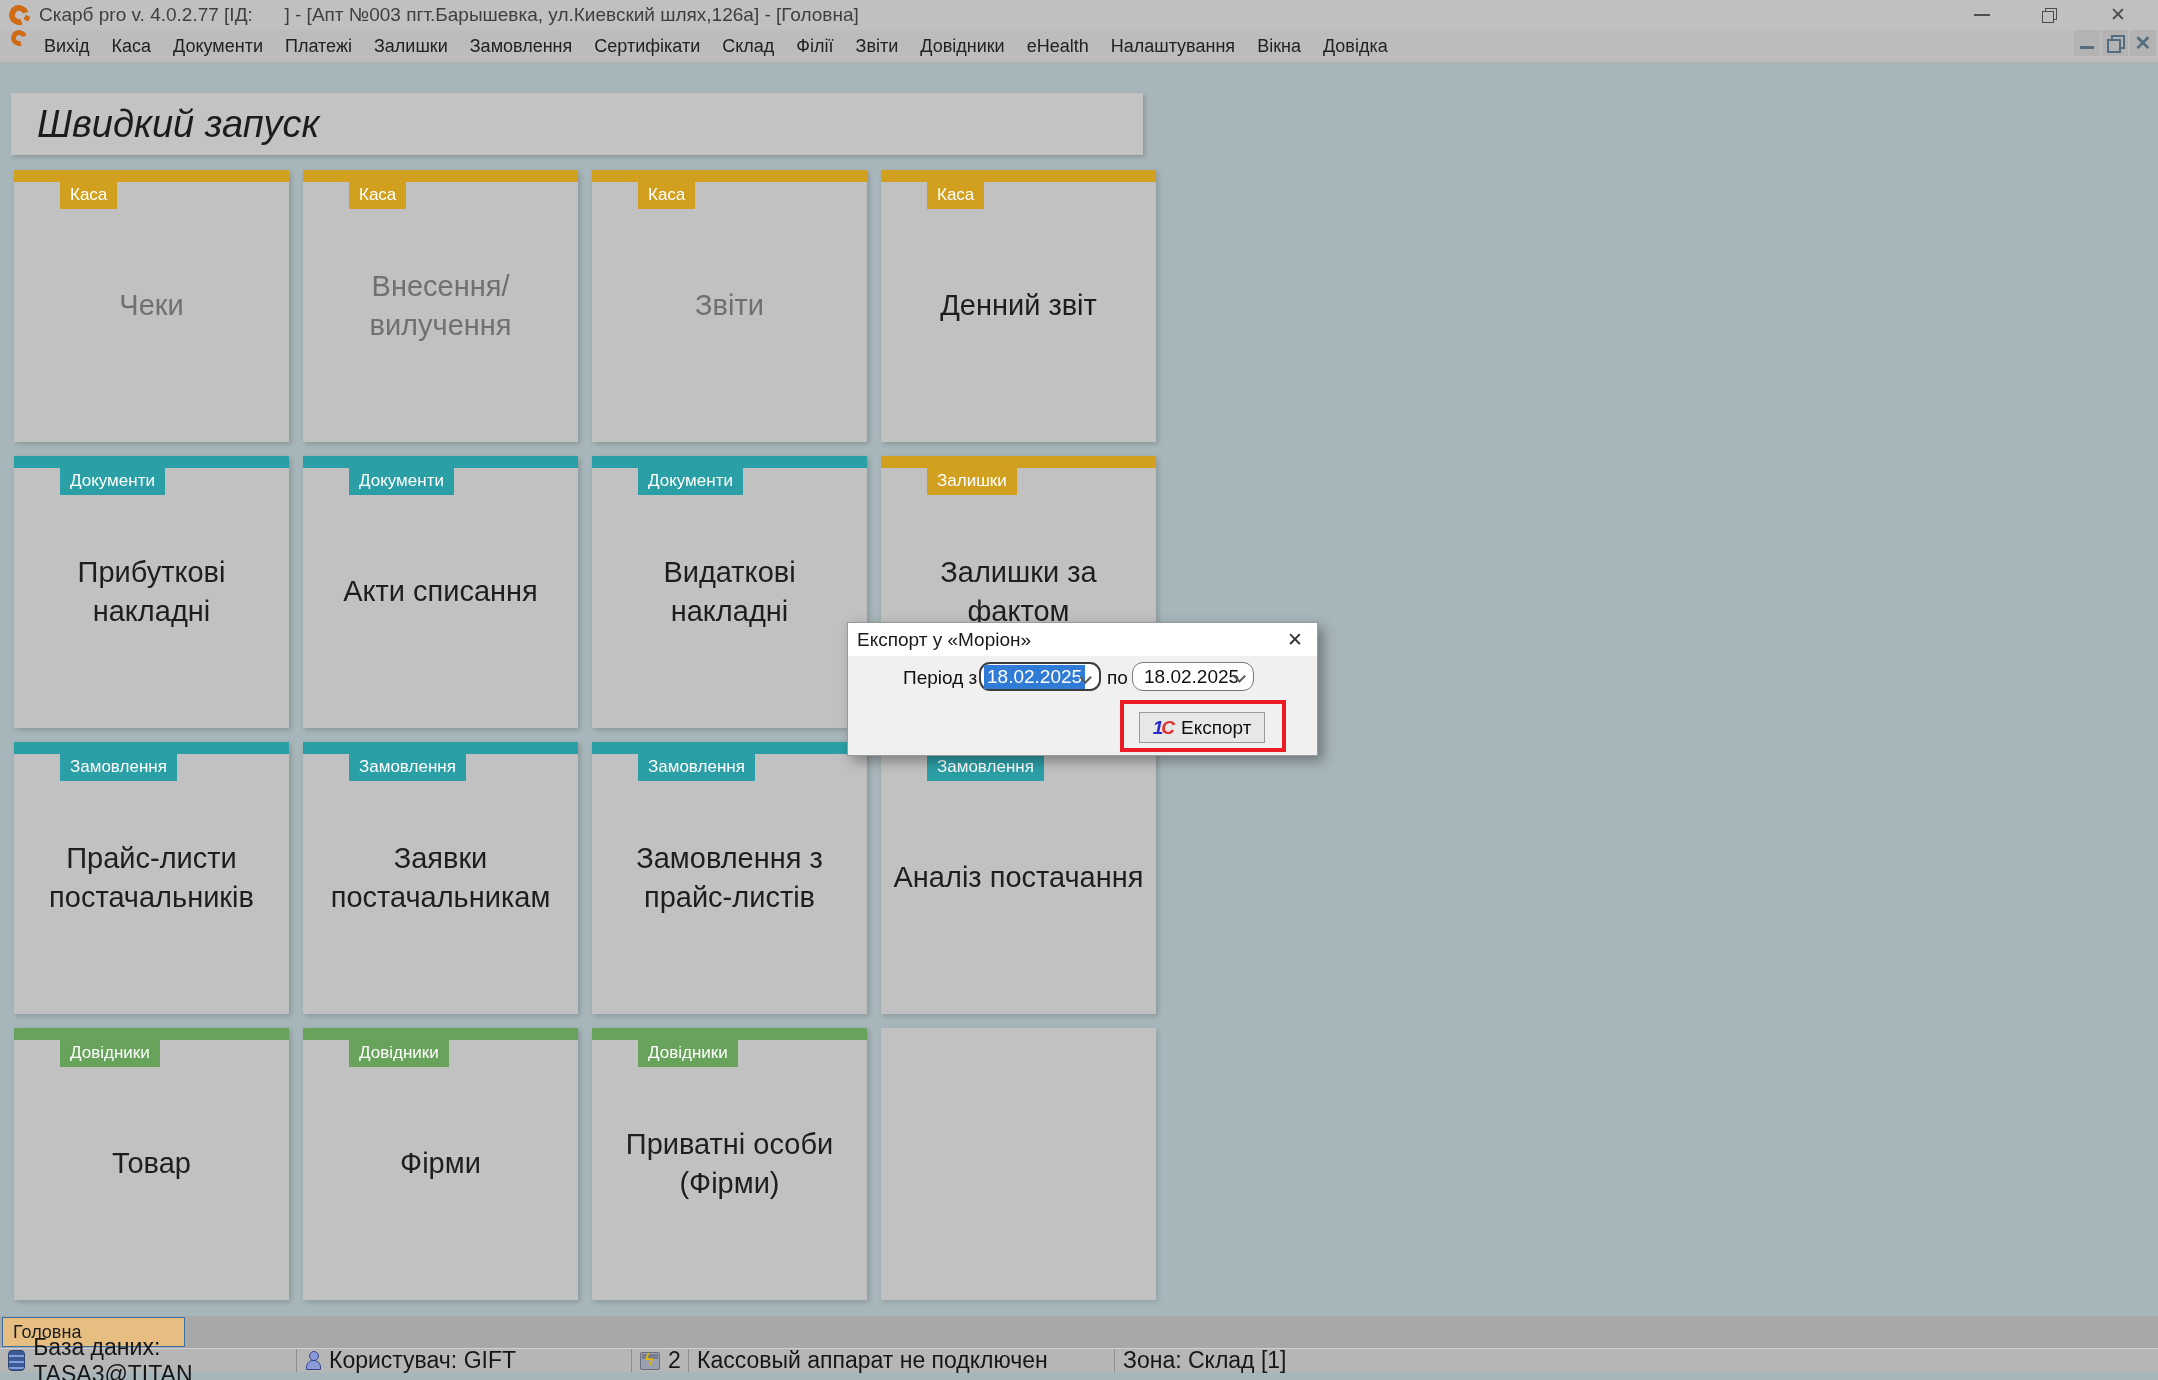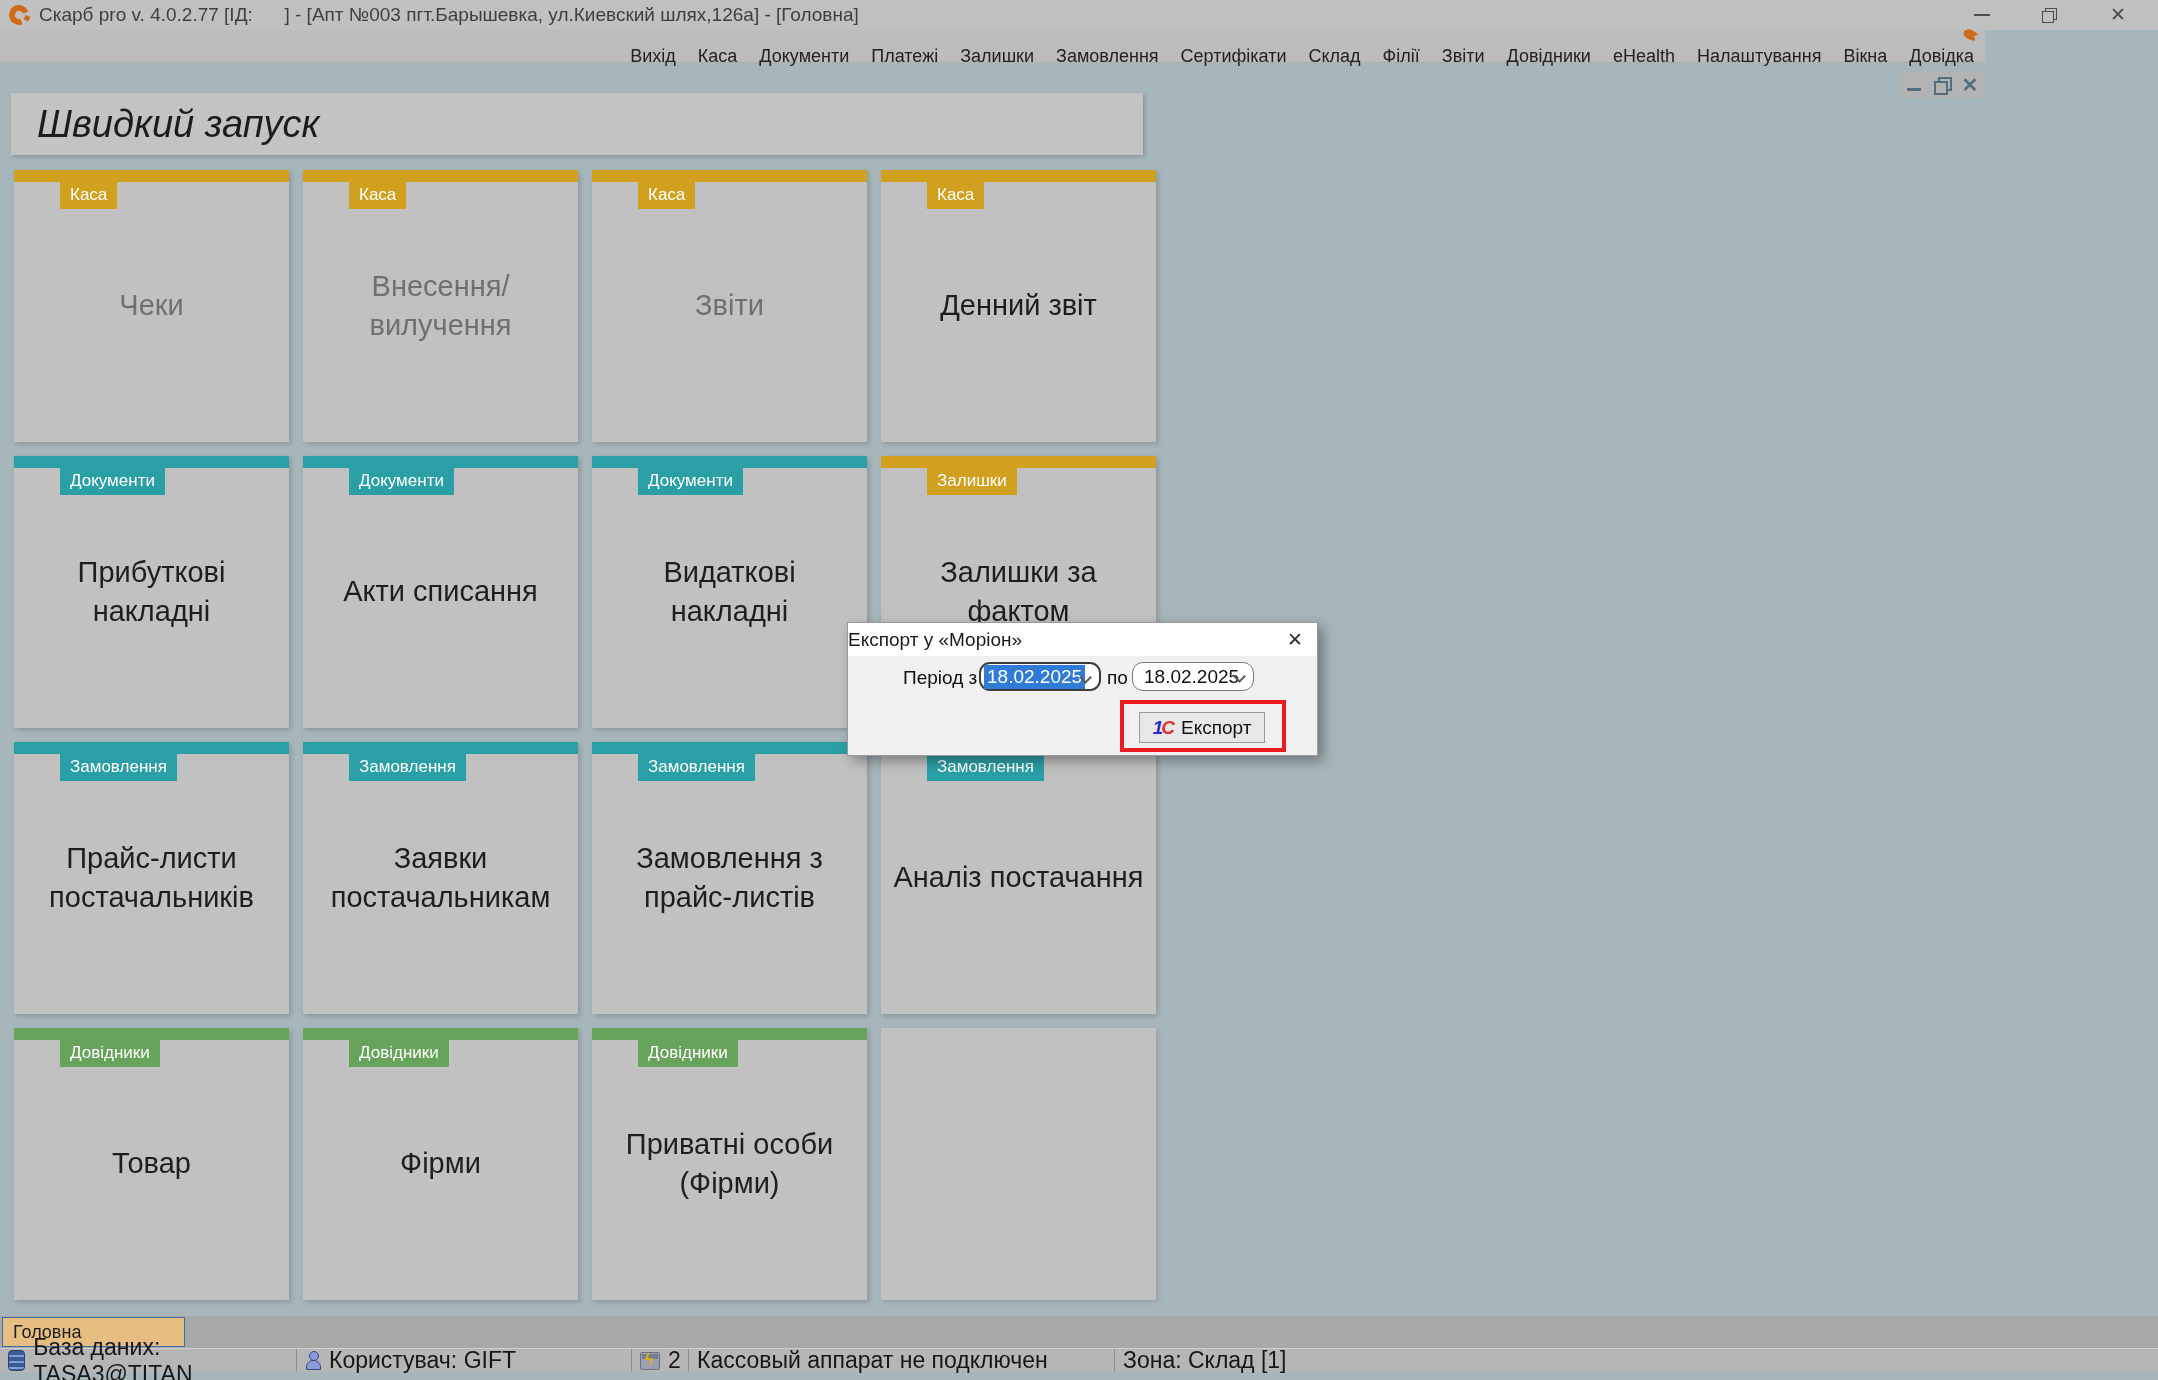--- a/index.html
+++ b/index.html
@@ -16,22 +16,22 @@
     box-sizing:border-box;position:relative;flex:0 0 auto;}
   .app-logo::after{content:"";position:absolute;right:-7px;top:1px;width:5px;height:5px;background:#cf6b15;}
   .title-text{font-size:19px;color:#3f3f3f;white-space:pre;}
   .win-controls{margin-left:auto;display:flex;gap:48px;padding-right:30px;align-items:center;}
   .wc{width:20px;height:20px;position:relative;color:#4d4d4d;}
   .wc-min::after{content:"";position:absolute;left:2px;right:2px;top:9px;border-top:2px solid #4d4d4d;}
   .wc-restore::before{content:"";position:absolute;left:5px;top:3px;width:10px;height:10px;border:1.5px solid #4d4d4d;background:#c0c0c0;}
   .wc-restore::after{content:"";position:absolute;left:2px;top:6px;width:10px;height:10px;border:1.5px solid #4d4d4d;background:#c0c0c0;}
   .wc-close{font-size:19px;line-height:20px;text-align:center;}
   
-  .menubar{position:absolute;left:0;top:30px;width:1985px;height:33px;background:#bcbcbc;
-    display:flex;align-items:flex-end;border-bottom:1px solid #aeaeae;box-sizing:border-box;flex-direction:column;}
+  .menubar{position:absolute;left:0;top:30px;width:2158px;height:33px;background:#bcbcbc;
+    display:flex;align-items:flex-start;border-bottom:1px solid #aeaeae;box-sizing:border-box;}
   .menu-logo{width:16px;height:16px;margin:0 6px 0 11px;border-radius:50%;
     border:5px solid #cf6b15;border-right-color:transparent;transform:rotate(25deg);box-sizing:border-box;}
   .menu-items{display:flex;}
   .menu-item{font-size:18px;color:#222;padding:0 11px;line-height:32px;cursor:default;}
   .mdi-controls{margin-left:auto;display:flex;gap:2px;padding-right:2px;}
   .mdi-btn{width:26px;height:26px;background:#b3b3b3;position:relative;color:#536e80;}
   .mdi-min::after{content:"";position:absolute;left:6px;right:6px;top:16px;border-top:3px solid #536e80;}
   .mdi-restore::before{content:"";position:absolute;left:9px;top:5px;width:10px;height:10px;border:2px solid #536e80;}
   .mdi-restore::after{content:"";position:absolute;left:5px;top:9px;width:10px;height:10px;border:2px solid #536e80;background:#b3b3b3;}
   .mdi-close{font-size:20px;font-weight:bold;text-align:center;line-height:26px;}
@@ -48,21 +48,21 @@
   .tile .label{position:absolute;left:10px;right:10px;top:0;bottom:0;display:flex;
     align-items:center;justify-content:center;text-align:center;
     font-size:29px;line-height:1.35;color:#1e1e1e;}
   .tile.muted .label{color:#707070;}
   .tile.empty{box-shadow:2px 2px 5px rgba(0,0,0,0.12);}
   
   .dialog{position:absolute;left:847px;top:622px;width:471px;height:134px;background:#f0f0f0;
     border:1px solid #9a9a9a;box-sizing:border-box;box-shadow:5px 5px 12px rgba(0,0,0,0.35);z-index:50;}
   .dlg-title{position:absolute;left:0;top:0;right:0;height:33px;background:#ffffff;
     display:flex;align-items:center;}
-  .dlg-title span{font-size:19px;color:#1a1a1a;padding-left:0;}
+  .dlg-title span{font-size:19px;color:#1a1a1a;padding-left:9px;}
   .dlg-close{position:absolute;right:10px;top:5px;width:24px;height:24px;font-size:19px;
     color:#333;text-align:center;line-height:24px;cursor:pointer;}
   .dlg-label{position:absolute;font-size:19px;color:#111;}
   .combo{position:absolute;height:29px;background:#fff;box-sizing:border-box;
     display:flex;align-items:center;font-size:19px;color:#111;border-radius:11px;}
   .combo .chev{position:absolute;right:9px;top:9px;width:7px;height:7px;
     border-right:2px solid #5a5a5a;border-bottom:2px solid #5a5a5a;transform:rotate(45deg);}
   .combo-from{left:131px;top:39px;width:122px;border:2px solid #3c3c3c;}
   .combo-from .val{background:#2f7bd6;color:#fff;padding:1px 3px;margin-left:3px;}
   .combo-to{left:284px;top:39px;width:122px;border:1px solid #7a7a7a;}

